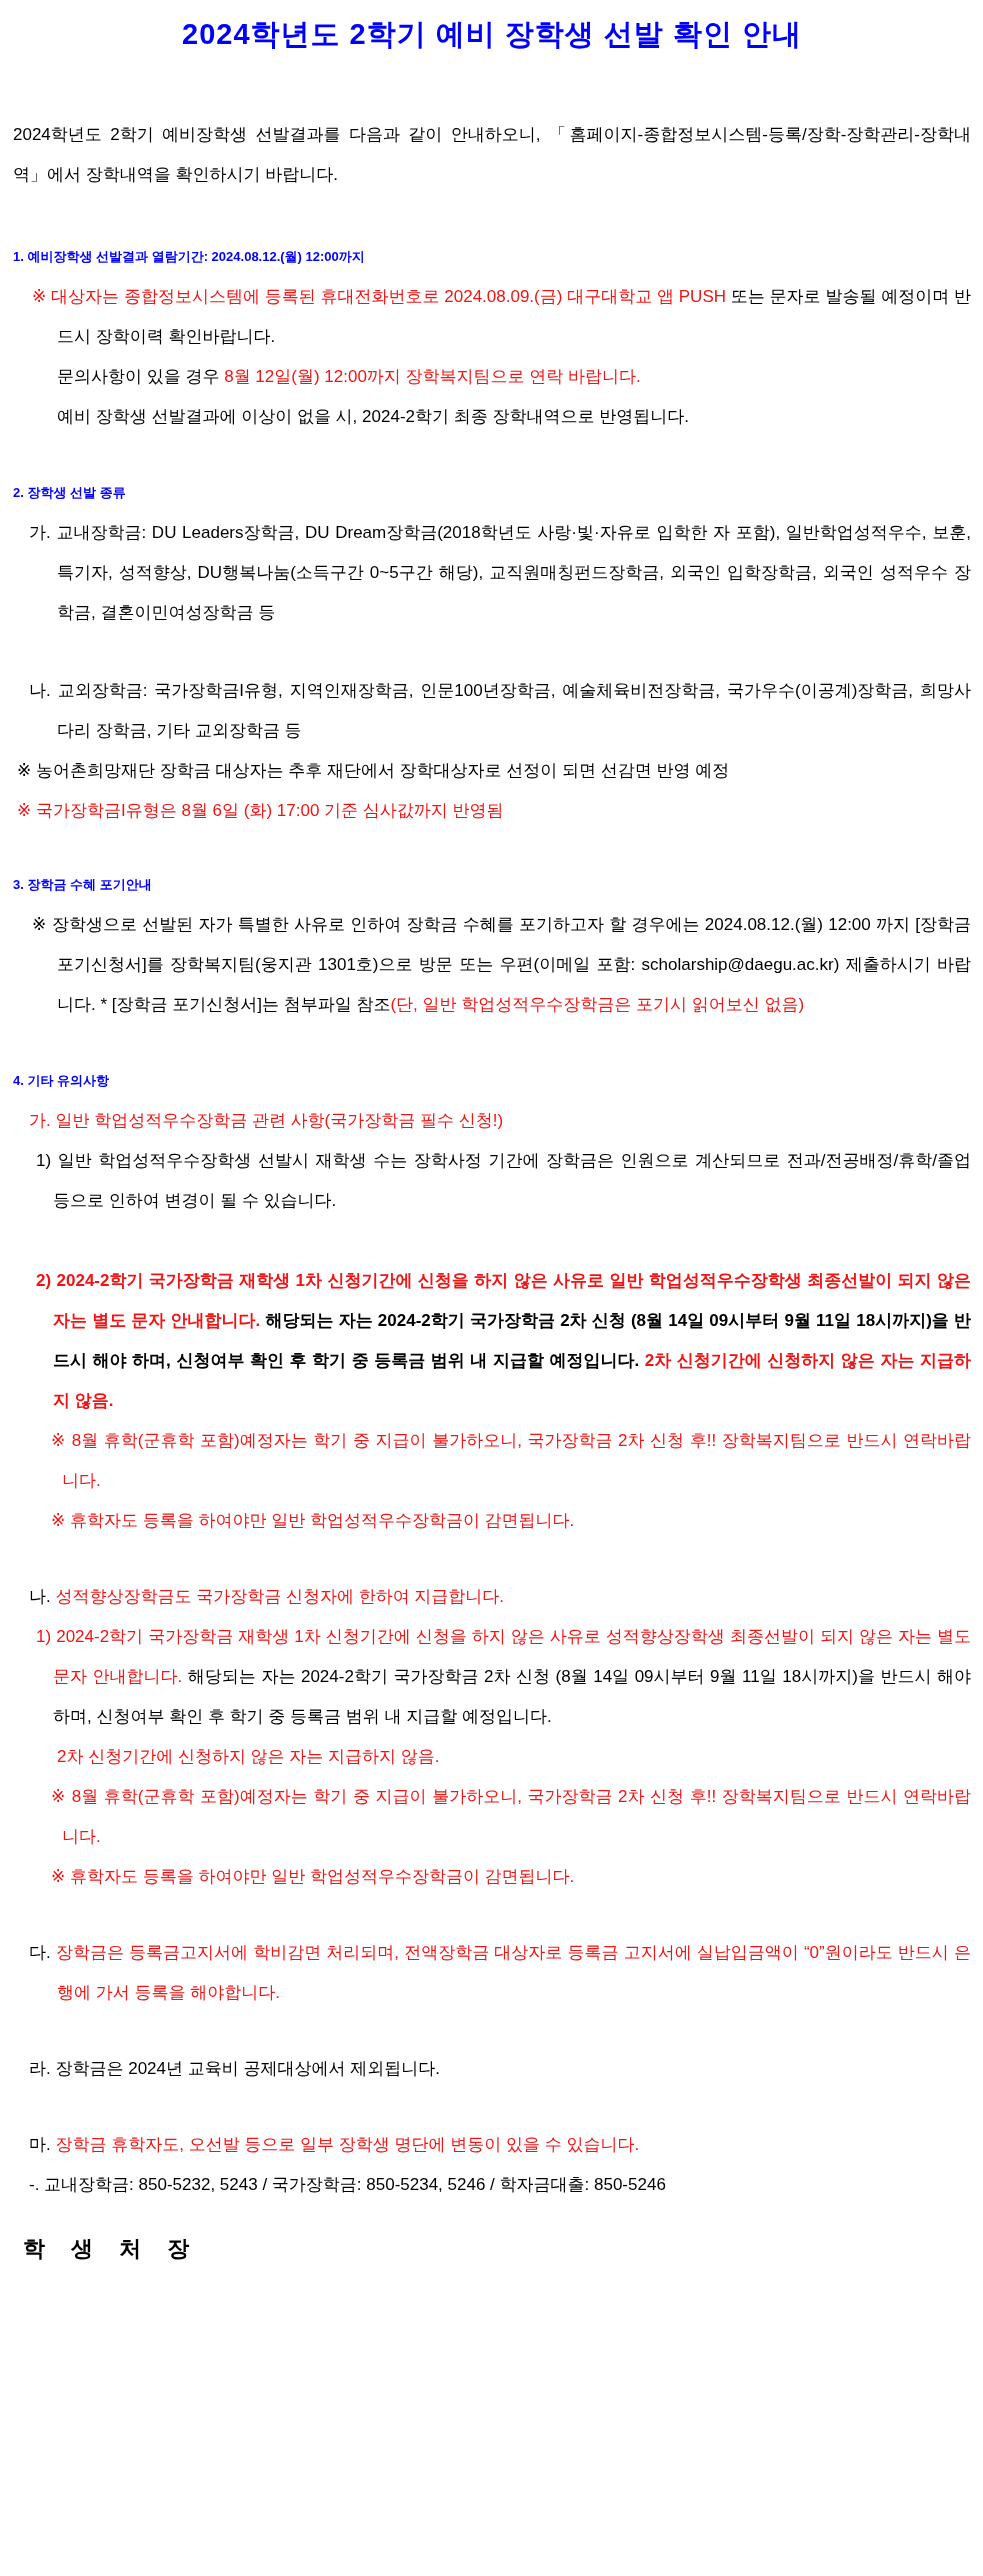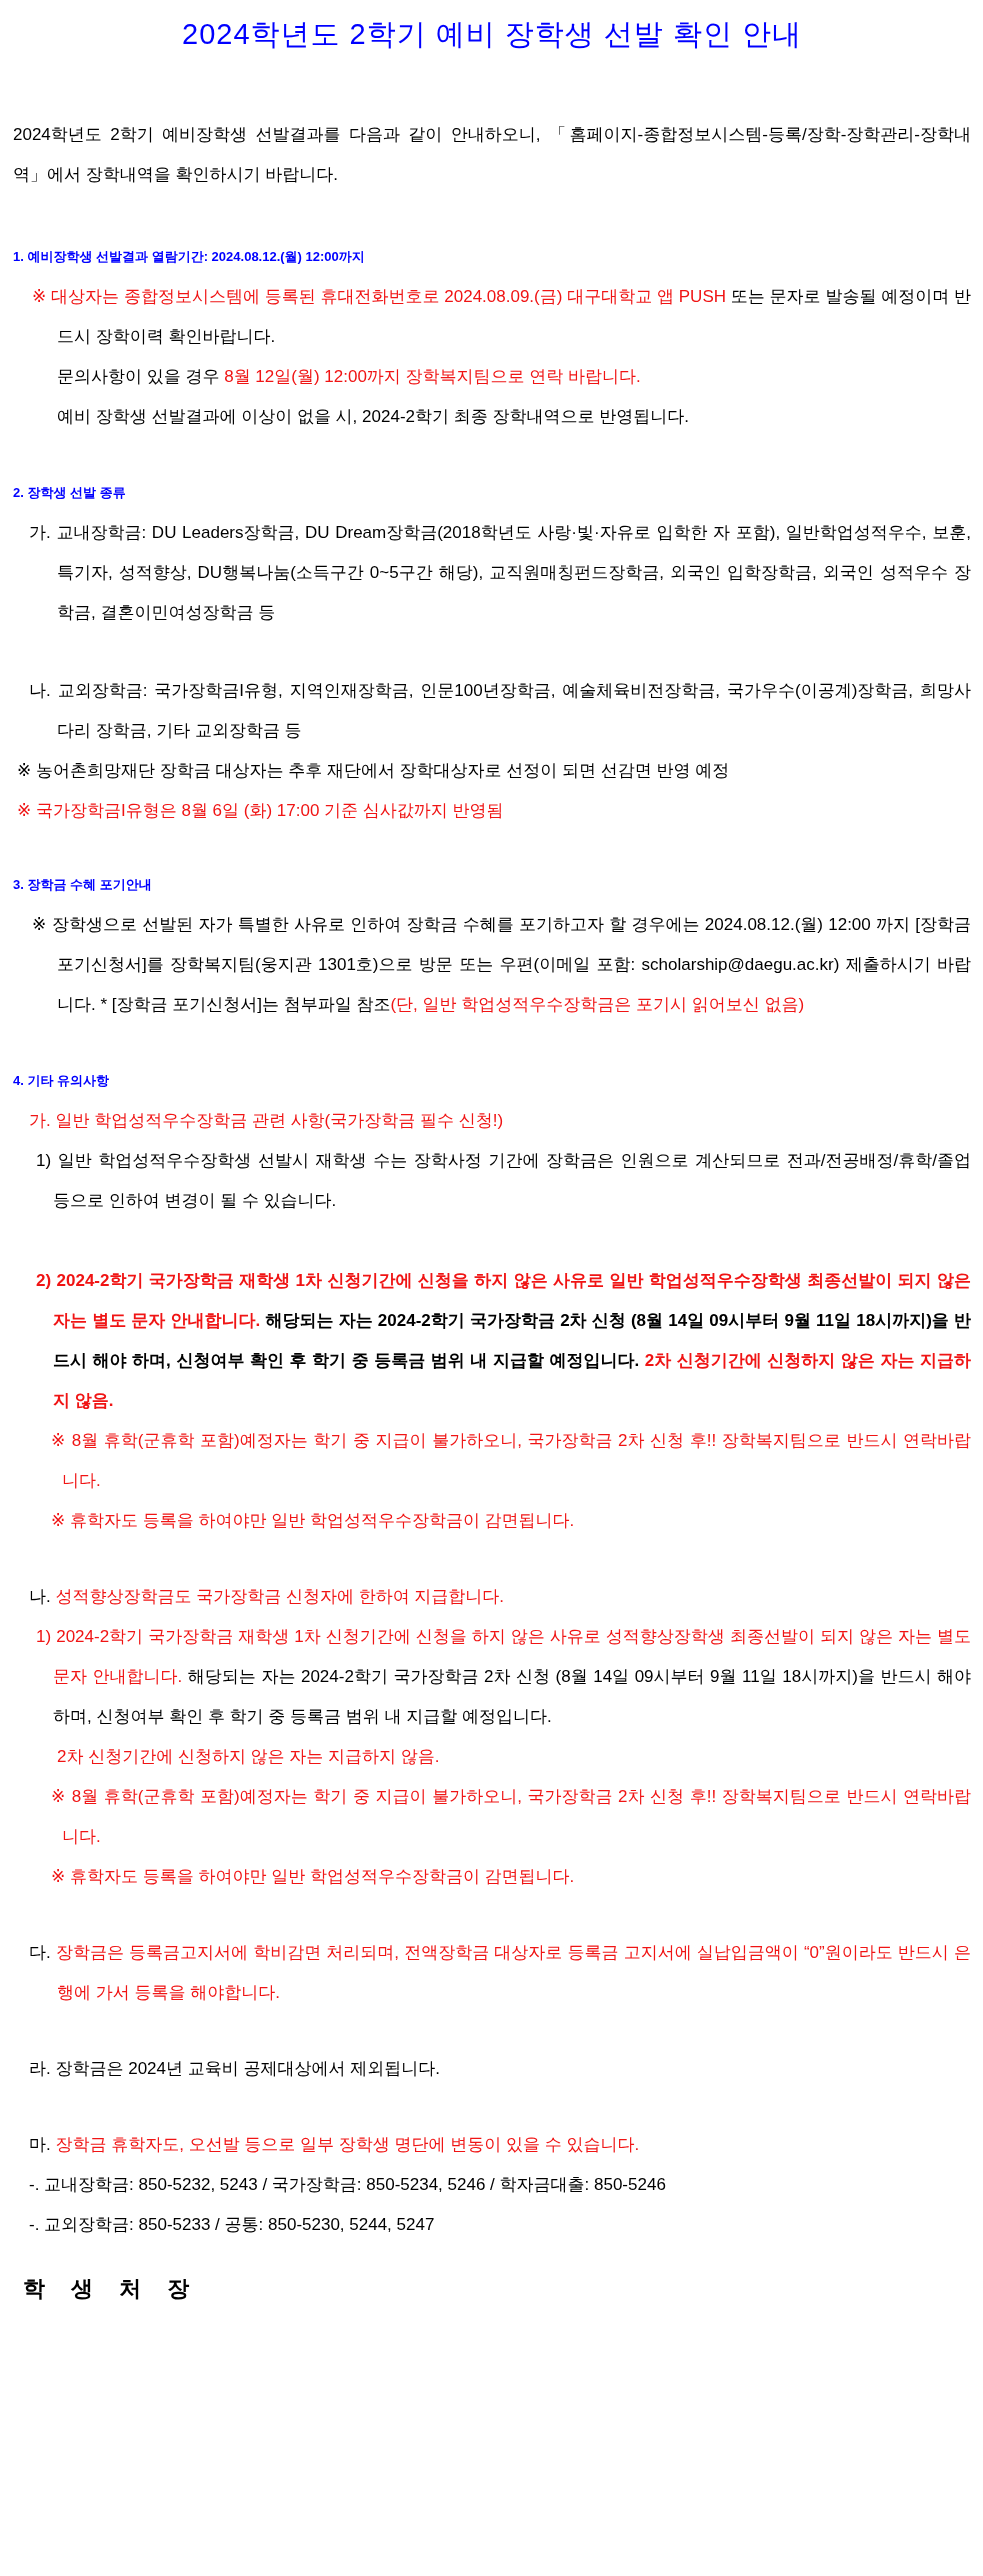--- a/index.html
+++ b/index.html
@@ -14,21 +14,21 @@
     line-height: 40px;
   }
   .page { padding: 0 13px; box-sizing: border-box; }
 
   p { margin: 0; text-align: justify; word-break: break-all; }
 
   .title {
     margin: 12px 0 0 0;
     text-align: center;
     color: var(--blue, #0000ff);
-    font-weight: normal;
+    font-weight: bold;
     font-size: 29px;
     line-height: 44px;
     letter-spacing: 1px;
     word-break: keep-all;
   }
 
   .heading {
     color: var(--blue, #0000ff);
     font-weight: bold;
     font-size: 13px;
@@ -119,18 +119,17 @@
     <span>휴학자도 등록을 하여야만 일반 학업성적우수장학금이 감면됩니다.</span></p>
 
   <p class="hang-item mt-sec"><span>다.</span>
     <span class="red">장학금은 등록금고지서에 학비감면 처리되며, 전액장학금 대상자로 등록금 고지서에 실납입금액이 “0”원이라도 반드시 은행에 가서 등록을 해야합니다.</span></p>
   <p class="hang-item mt-sec"><span>라.</span>
     <span>장학금은 2024년 교육비 공제대상에서 제외됩니다.</span></p>
   <p class="hang-item mt-sec"><span>마.</span>
     <span class="red">장학금 휴학자도, 오선발 등으로 일부 장학생 명단에 변동이 있을 수 있습니다.</span></p>
 
   <p class="ind-phone">-. 교내장학금: 850-5232, 5243 / 국가장학금: 850-5234, 5246 / 학자금대출: 850-5246</p>
-  <p class="ind-phone">-. 교외장학금: 850-5233 / 공통: 850-5230, 5244, 5247</p>
 
   <p class="signature">학 생 처 장</p>
 
 </div>
 
 
 </body></html>

